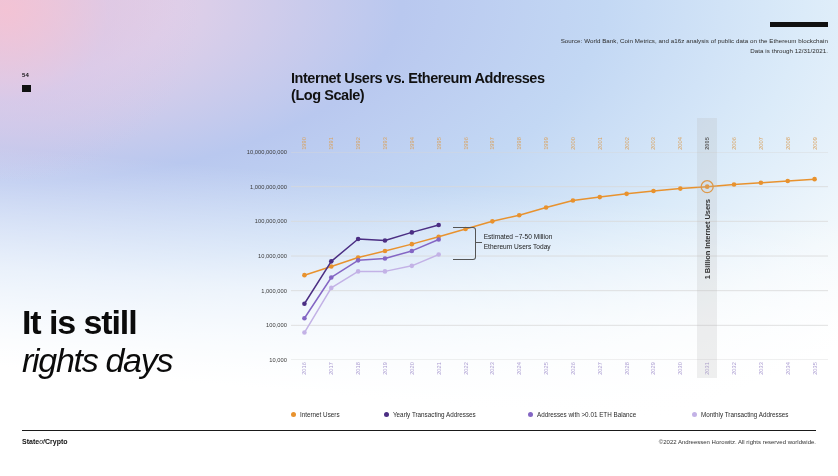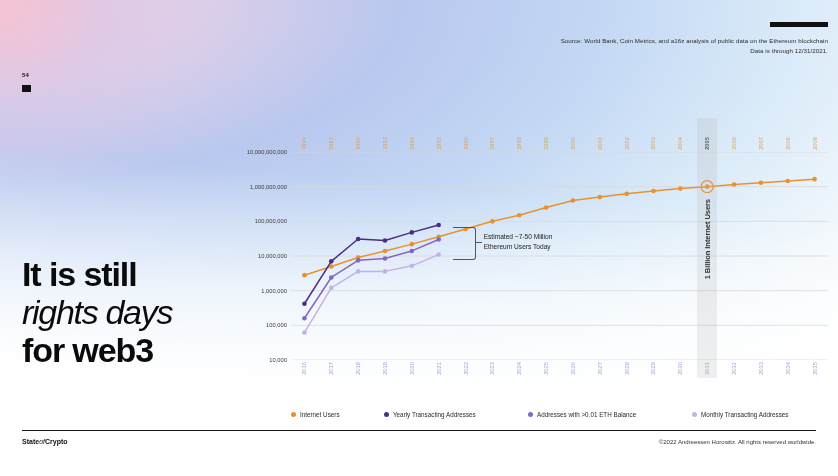--- a/index.html
+++ b/index.html
@@ -28,21 +28,21 @@
           font-size:6.2px;line-height:9.5px;color:#2b2b2b;letter-spacing:.05px;}
 
   
   .slide-no{position:absolute;left:22px;top:72px;font-size:6px;font-weight:700;color:#111;letter-spacing:.2px;}
   .slide-sq{position:absolute;left:22px;top:85px;width:9px;height:7px;background:#111;}
 
   
   .headline{position:absolute;left:22px;top:255px;width:210px;color:#0b0b0b;
             font-size:34px;line-height:38px;font-weight:700;letter-spacing:-1.1px;}
   .headline .it{font-style:italic;font-weight:400;letter-spacing:-1.3px;display:block;}
-  .headline .l1{display:block;}
+  .headline .l1{display:block;margin-top:48px;}
   .headline .l3{display:block;}
 
   
   .footer-rule{position:absolute;left:22px;top:430px;width:794px;height:1px;background:#1a1a1a;}
   .footer-left{position:absolute;left:22px;top:438px;font-size:7px;color:#111;font-weight:700;}
   .footer-left i{font-weight:400;font-style:italic;}
   .footer-right{position:absolute;right:22px;top:439px;font-size:6px;color:#333;}
 
   
   .chart-title{position:absolute;left:291px;top:70px;font-size:14.5px;font-weight:700;
@@ -88,23 +88,26 @@
     <div>Source: World Bank, Coin Metrics, and a16z analysis of public data on the Ethereum blockchain</div>
     <div>Data is through 12/31/2021.</div>
   </div>
 
   <div class="slide-no">54</div>
   <div class="slide-sq"></div>
 
   <div class="headline">
     <span class="l1">It is still</span>
     <span class="it">rights days</span>
-    <span class="l3">for web3</span>
-  </div>
-
+  </div>
+
+  <div class="chart-title">
+    <div>Internet Users vs. Ethereum Addresses</div>
+    <div>(Log Scale)</div>
+  </div>
 
   <div class="ylabs" id="ylabs">
       <div class="ylab" style="top: 0px;">10,000,000,000</div>
       <div class="ylab" style="top: 34.6667px;">1,000,000,000</div>
       <div class="ylab" style="top: 69.3333px;">100,000,000</div>
       <div class="ylab" style="top: 104px;">10,000,000</div>
       <div class="ylab" style="top: 138.667px;">1,000,000</div>
       <div class="ylab" style="top: 173.333px;">100,000</div>
       <div class="ylab" style="top: 208px;">10,000</div>
     </div>

